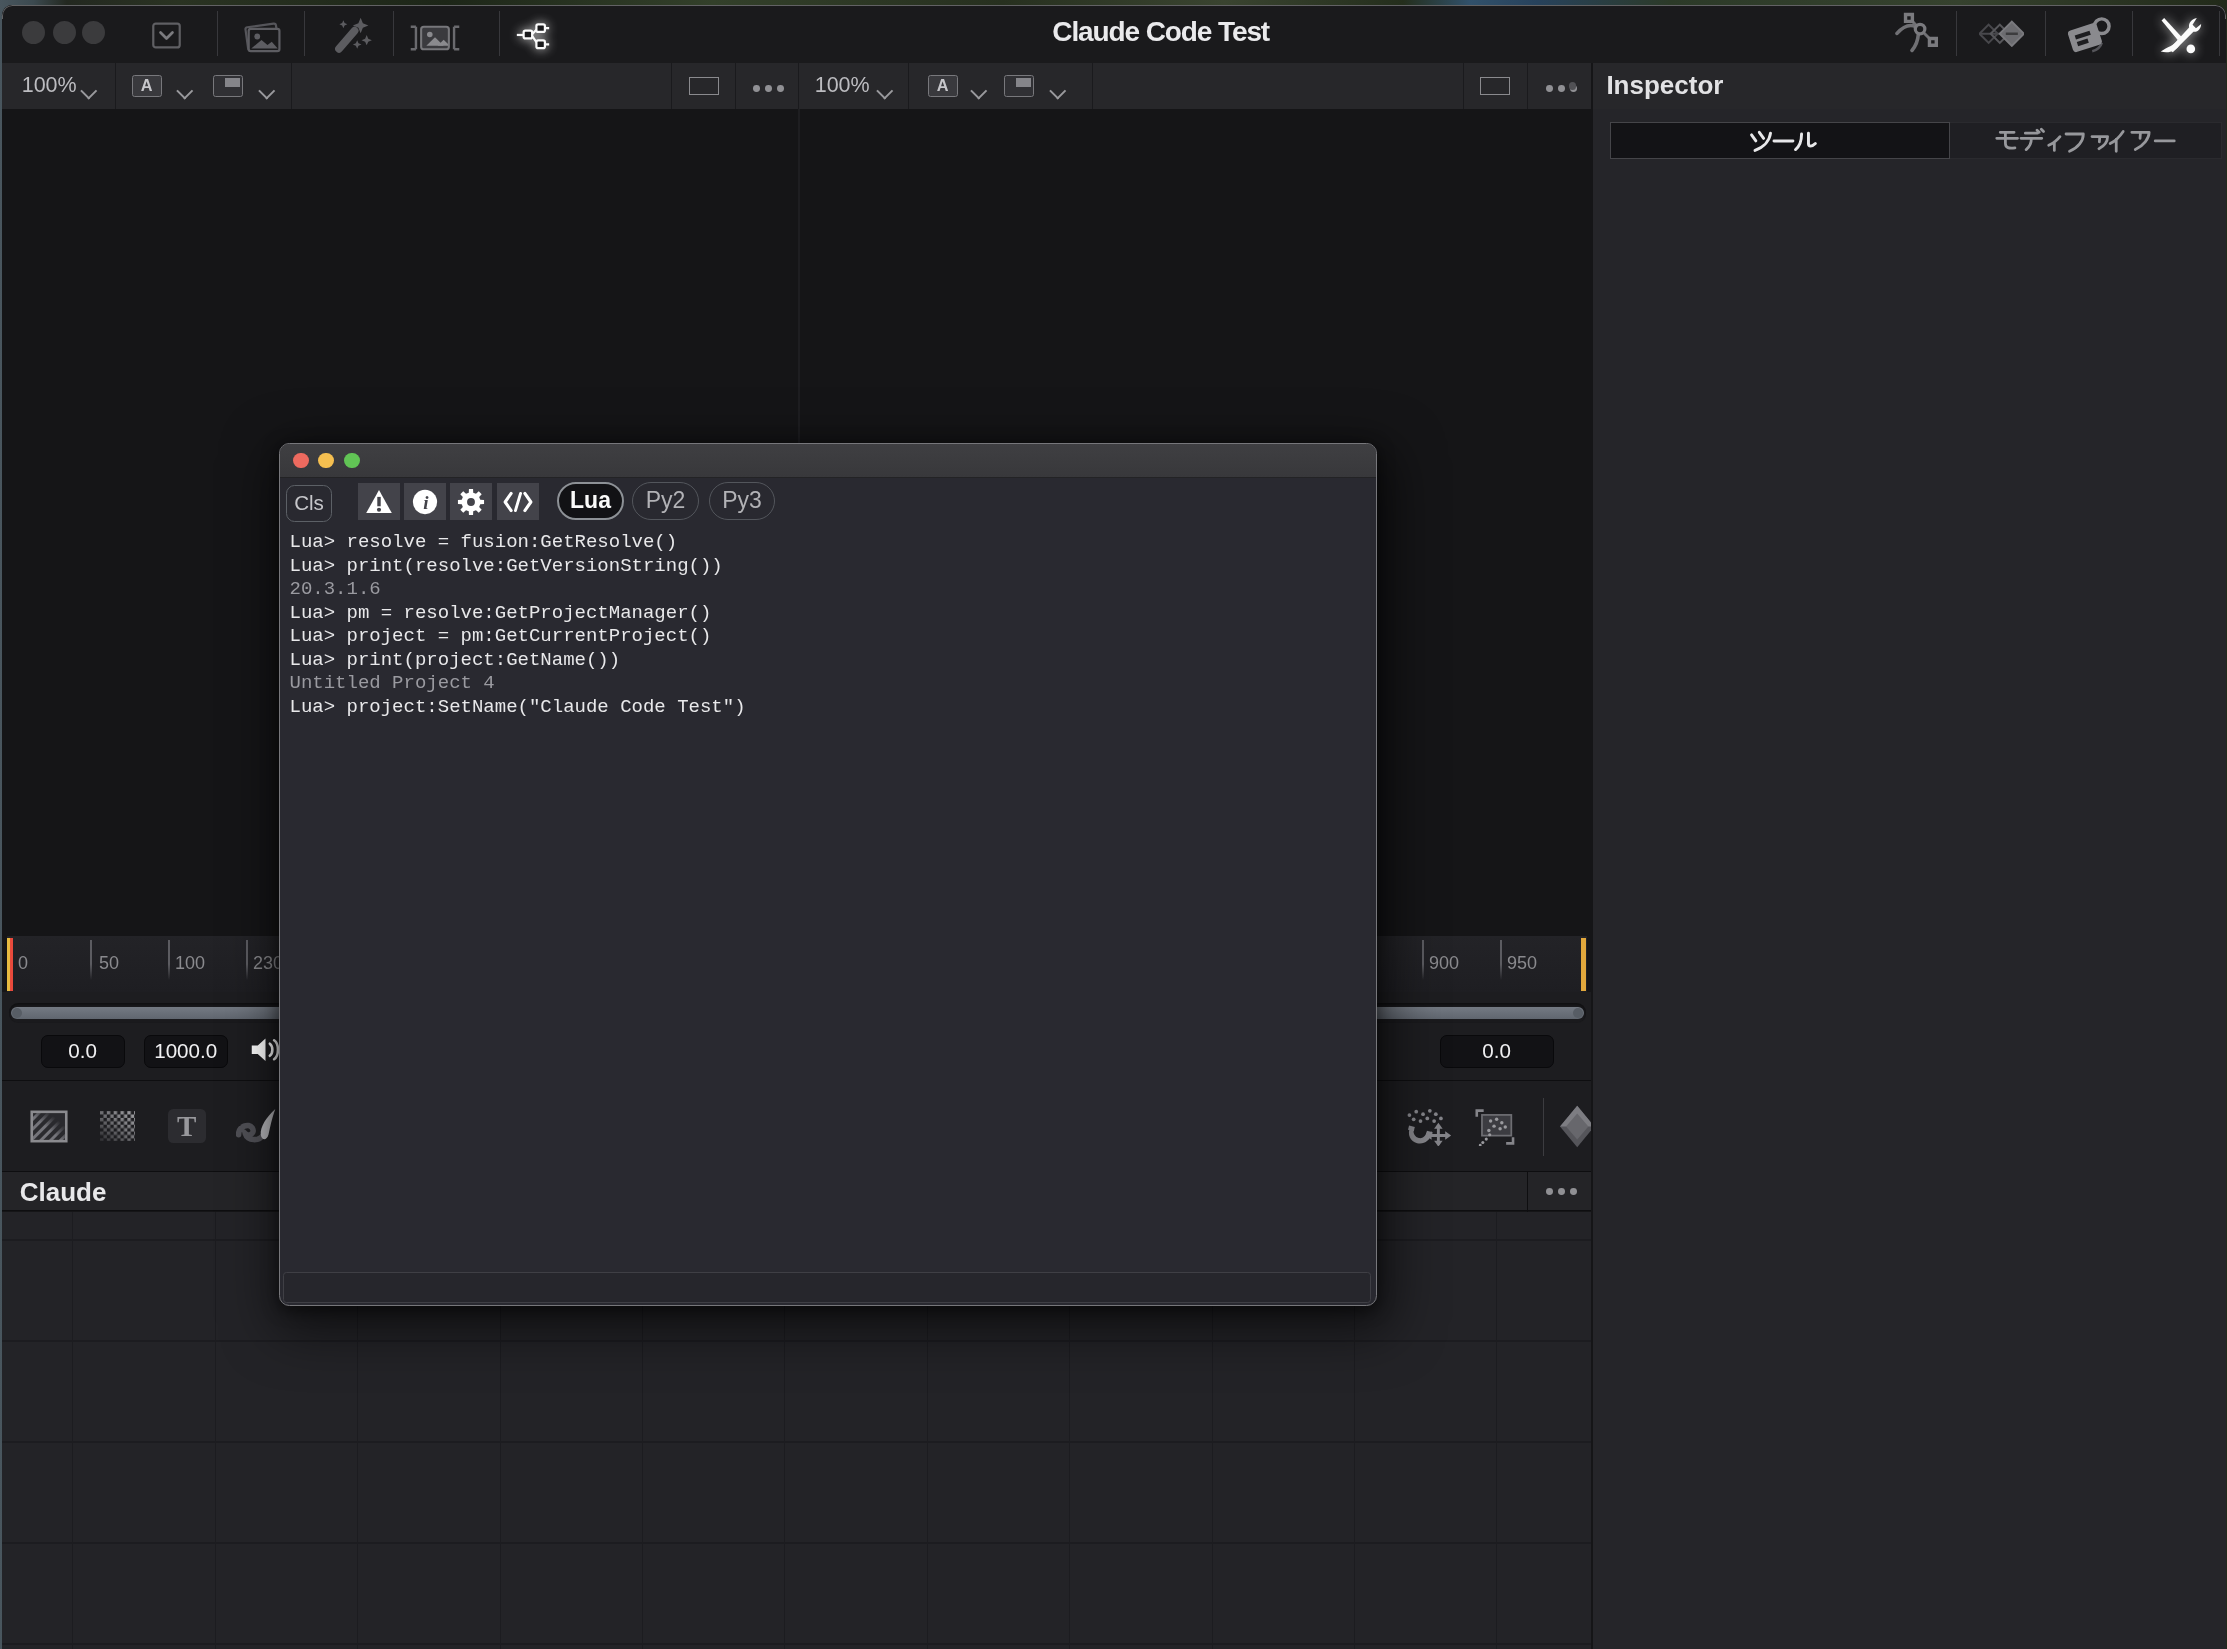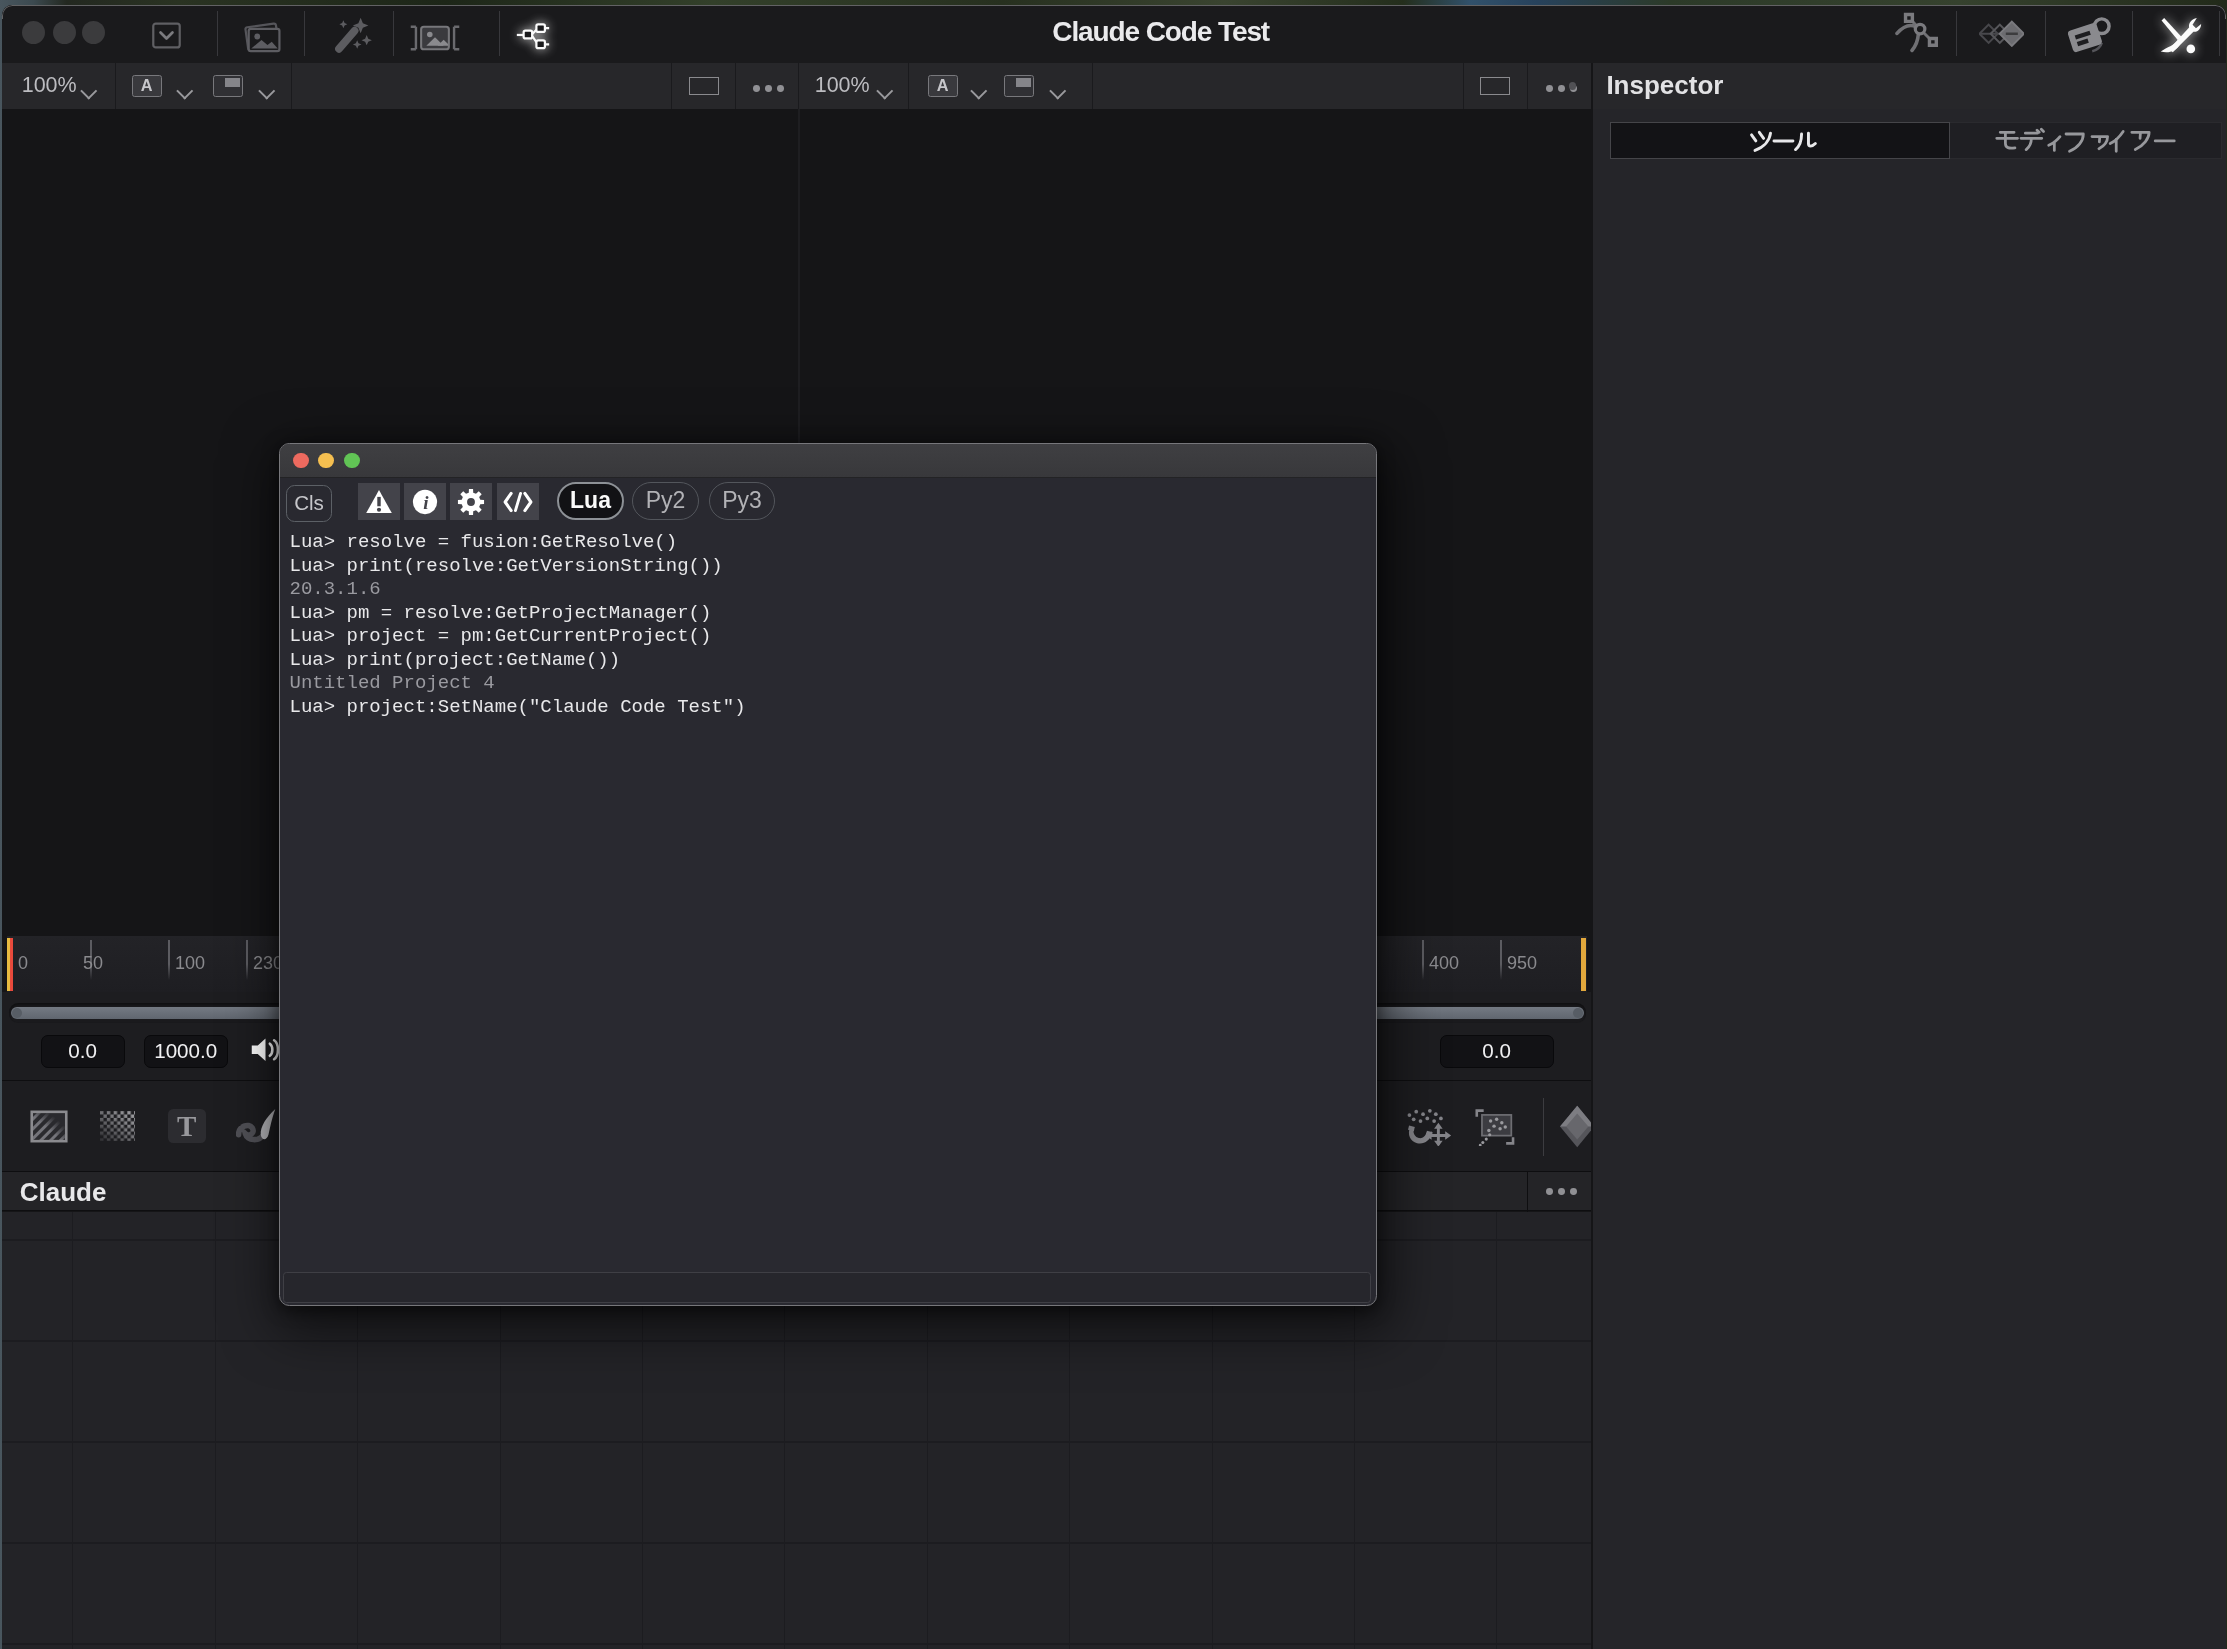--- a/index.html
+++ b/index.html
@@ -262,41 +262,41 @@
     </div>
     <div style="position:absolute;left:1567px;top:77px;width:7.7px;height:7.7px;border-radius:50%;background:#515155;"></div>
     <div id="viewers">
         <div id="vsplit"></div>
       </div>
     <div id="ruler">
       <div id="rticks">
           <div class="tick" style="left:4.3px;"></div>
           <span class="ticklab" style="left:11.2px;">0</span>
           <div class="tick" style="left:83px;"></div>
-          <span class="ticklab" style="left:76px;">50</span>
+          <span class="ticklab" style="left:92px;">50</span>
           <div class="tick" style="left:161px;"></div>
           <span class="ticklab" style="left:168px;">100</span>
           <div class="tick" style="left:239px;"></div>
           <span class="ticklab" style="left:246px;">230</span>
           <div class="tick" style="left:318px;"></div>
           <div class="tick" style="left:396px;"></div>
           <div class="tick" style="left:475px;"></div>
           <div class="tick" style="left:553px;"></div>
           <div class="tick" style="left:631px;"></div>
           <div class="tick" style="left:710px;"></div>
           <div class="tick" style="left:788px;"></div>
           <div class="tick" style="left:866px;"></div>
           <div class="tick" style="left:945px;"></div>
           <div class="tick" style="left:1023px;"></div>
           <div class="tick" style="left:1102px;"></div>
           <div class="tick" style="left:1180px;"></div>
           <div class="tick" style="left:1258px;"></div>
           <div class="tick" style="left:1337px;"></div>
           <div class="tick" style="left:1415px;"></div>
-          <span class="ticklab" style="left:1422px;">400</span>
+          <span class="ticklab" style="left:1422px;">900</span>
           <div class="tick" style="left:1493px;"></div>
           <span class="ticklab" style="left:1500px;">950</span>
         </div>
       <div id="mark0"></div>
       <div id="markend"></div>
     </div>
     <div id="band1">
       <div class="groove" style="left:6.9px;width:1577px;"></div>
       <div class="thumb" style="left:9.5px;width:1573px;"></div>
       <div class="knob" style="left:10.3px;"></div>

